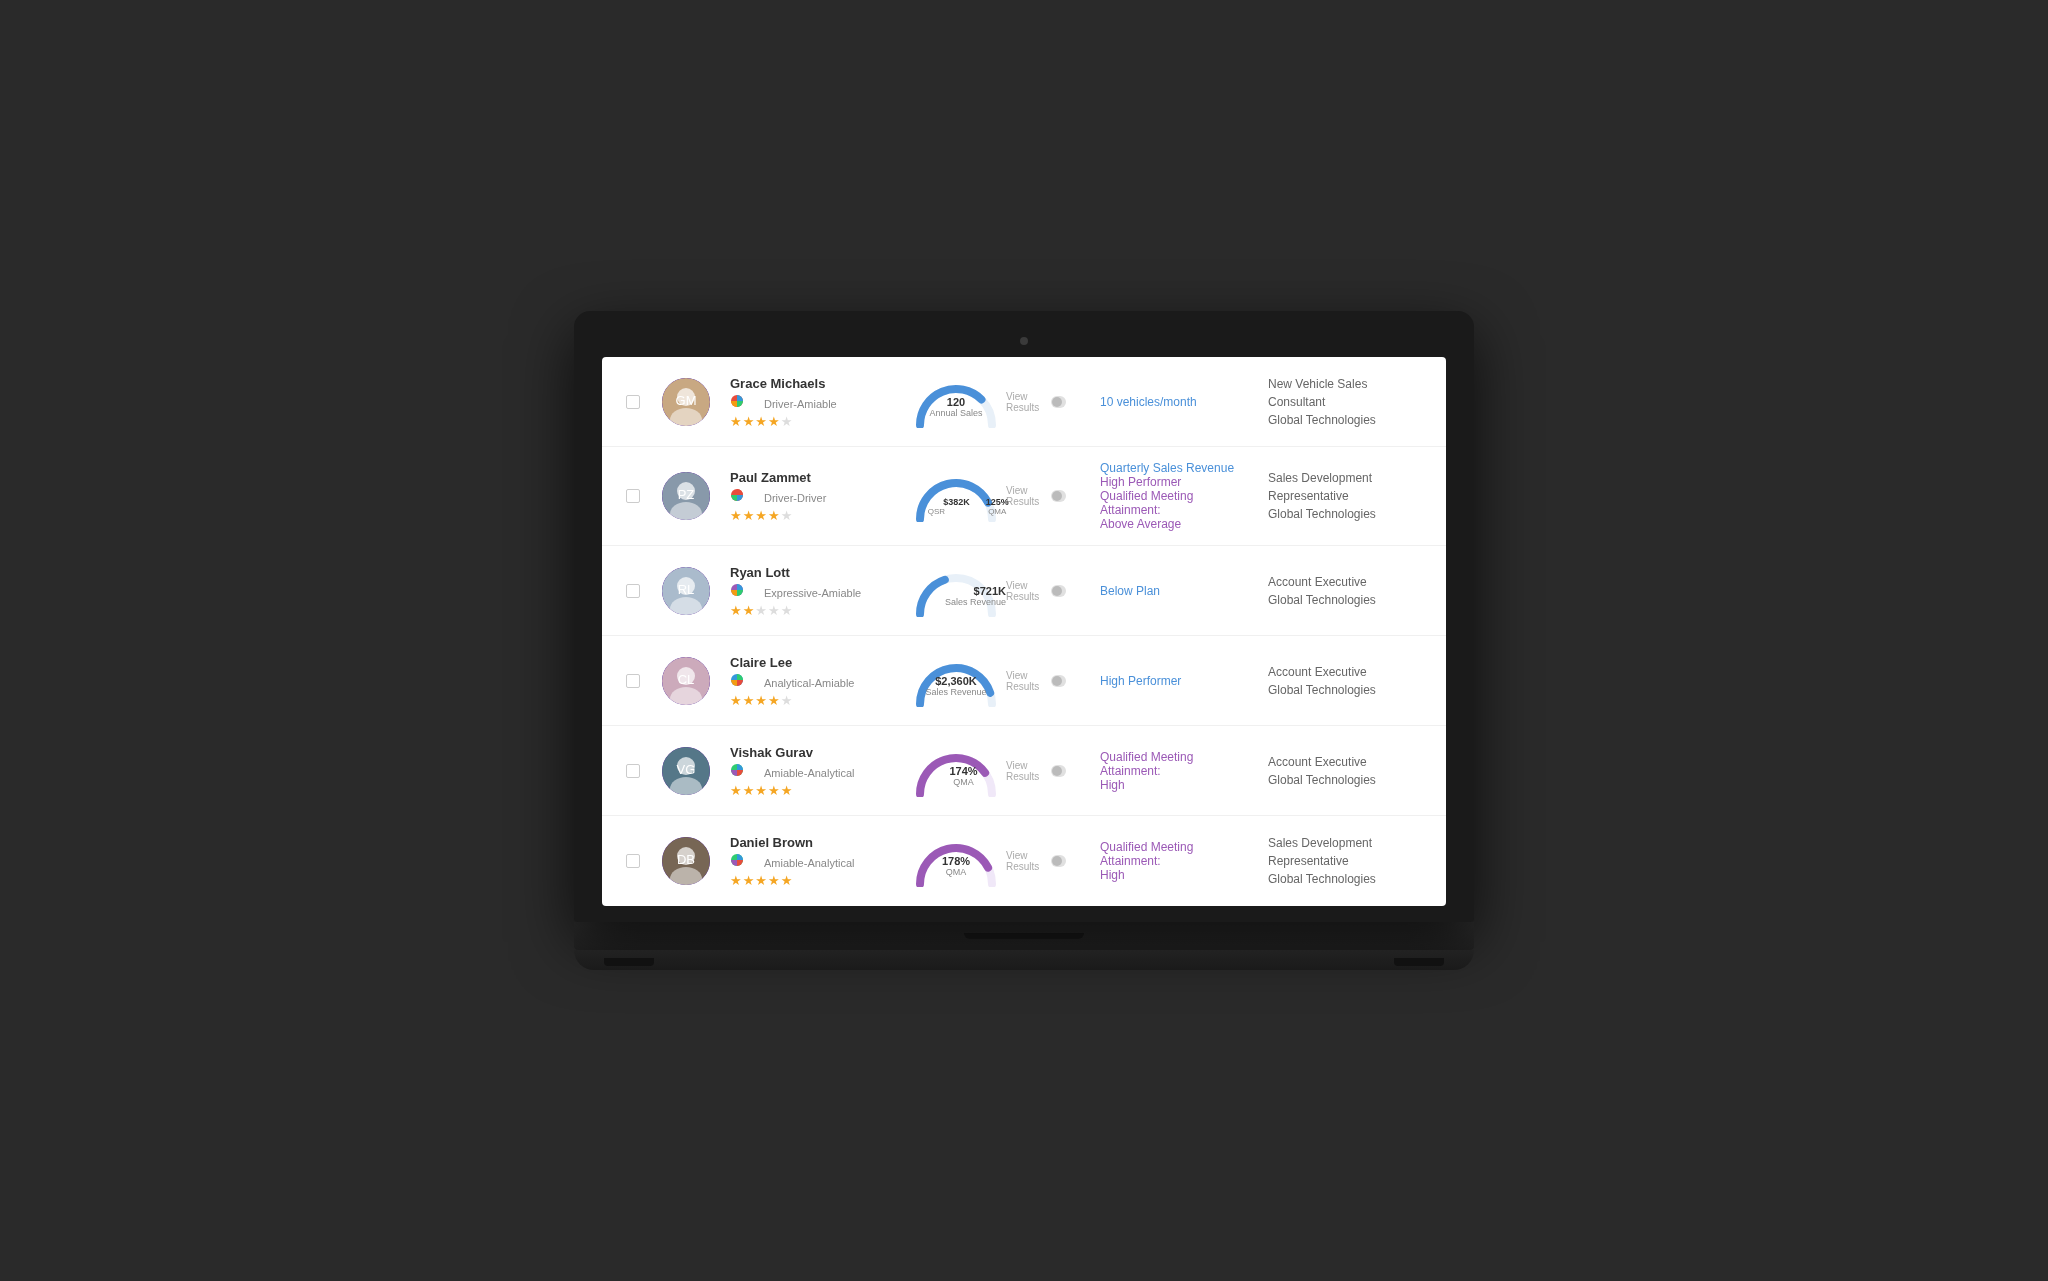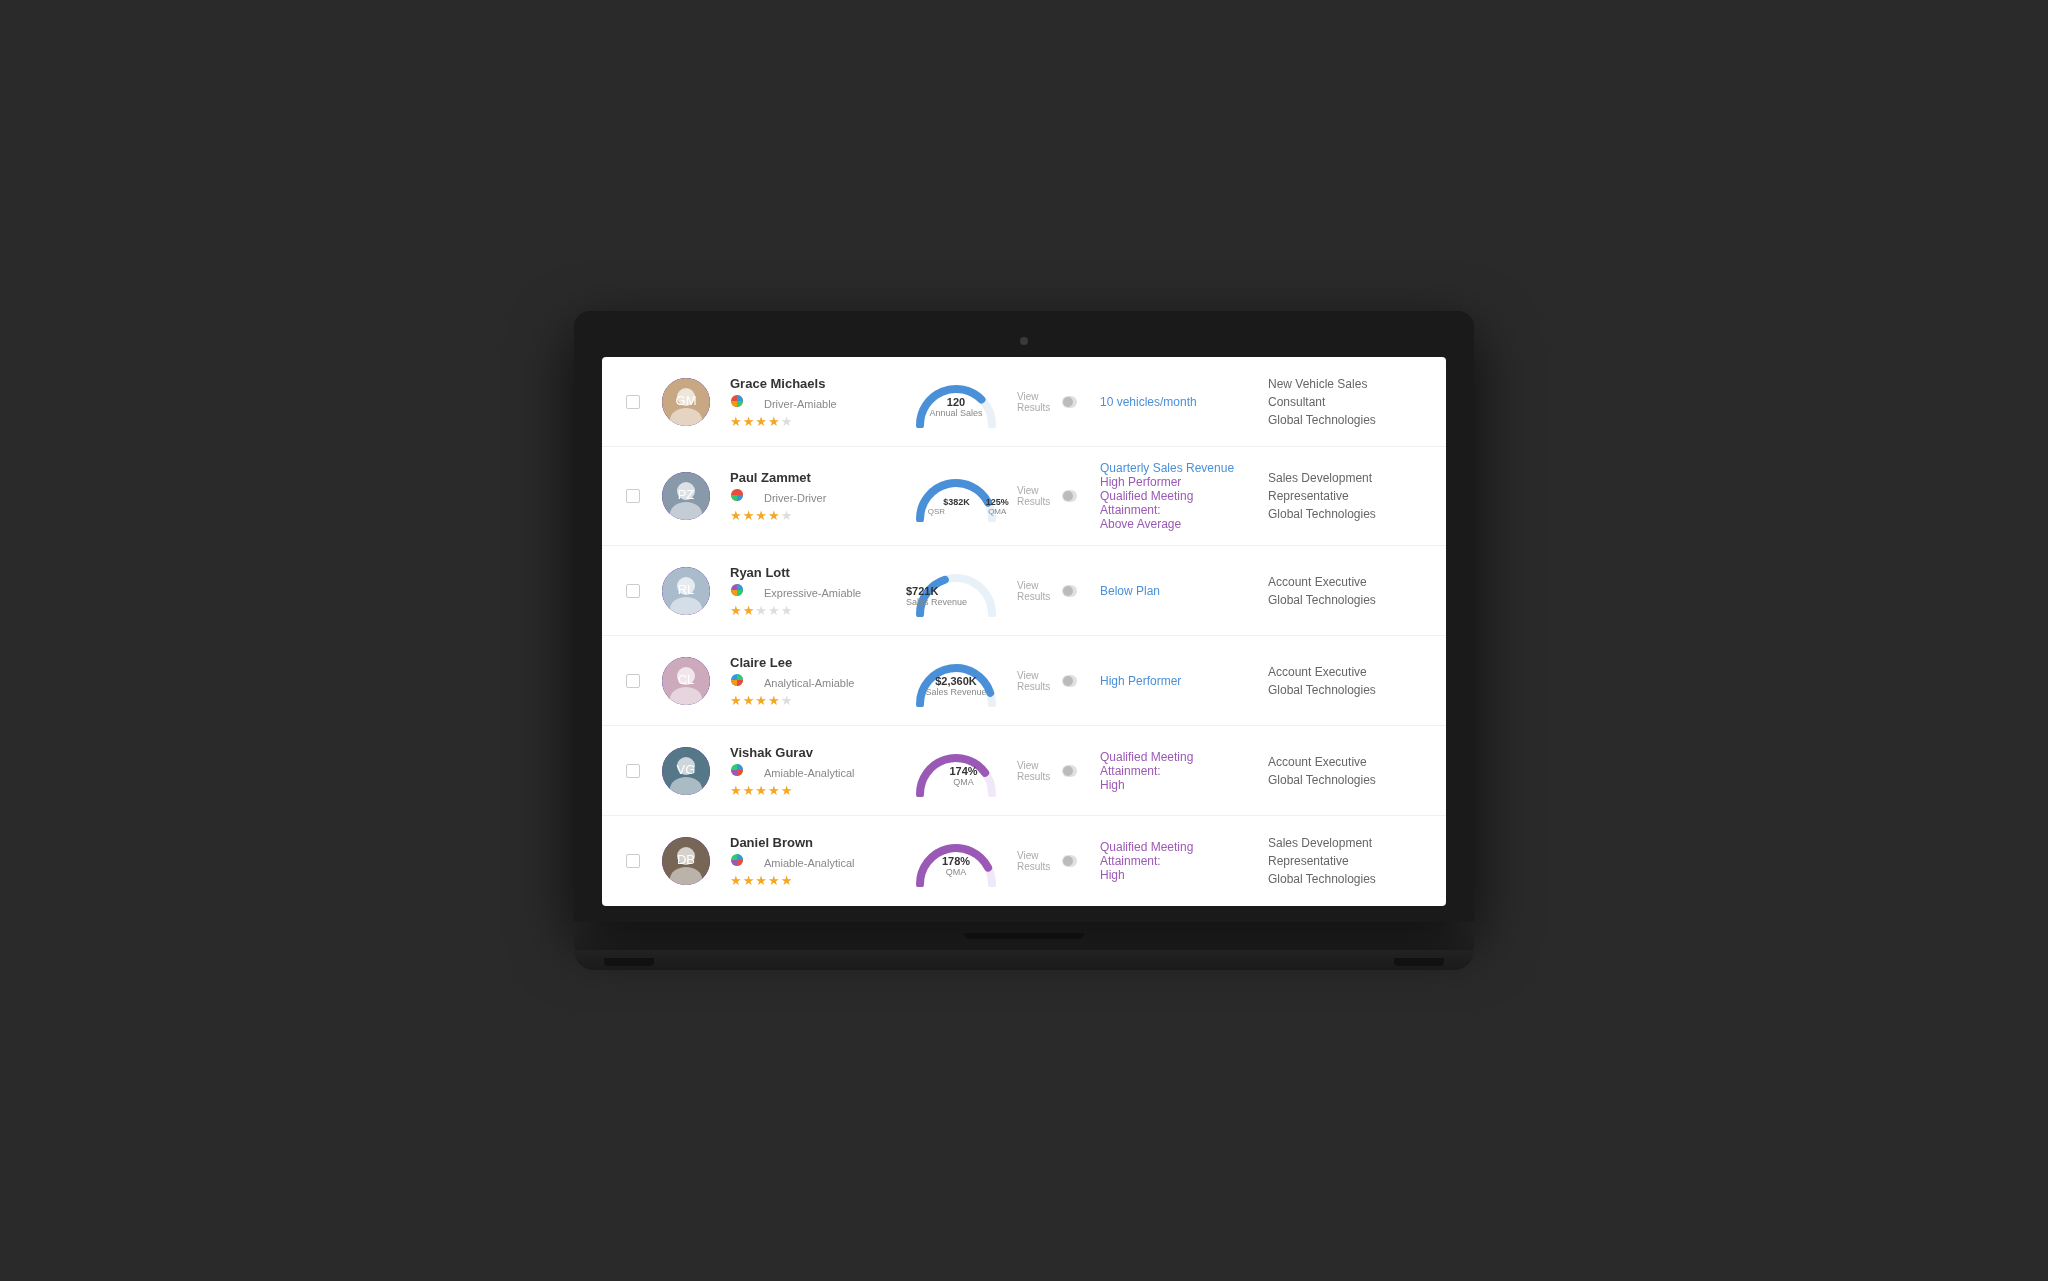--- a/index.html
+++ b/index.html
@@ -183,21 +183,20 @@
       width: 100px;
       height: 54px;
     }
     .view-results {
       display: flex;
       align-items: center;
       gap: 5px;
       font-size: 10px;
       color: #aaa;
       cursor: pointer;
-      margin-left: 11px;
     }
     .toggle-pill {
       width: 22px;
       height: 12px;
       background: #e0e0e0;
       border-radius: 6px;
       position: relative;
     }
     .toggle-pill::after {
       content: '';
@@ -401,21 +400,21 @@
                 <span class="star empty">★</span>
       </div>
     </div>
     <div class="gauge-col">
       <div class="gauge-container">
     <svg class="gauge-svg" viewBox="0 0 100 52" xmlns="http://www.w3.org/2000/svg">
       <path d="M 14 50.00000000000001 A 36 36 0 0 1 86 50" fill="none" stroke="#e8f0f8" stroke-width="8" stroke-linecap="round"></path>
       <path d="M 14 50.00000000000001 A 36 36 0 0 1 38.87538820250189 15.761965413374476" fill="none" stroke="#4a90d9" stroke-width="8" stroke-linecap="round"></path>
     </svg>
     
-      <div style="position:absolute;bottom:10px;left:0;right:0;text-align:left;">
+      <div style="position:absolute;bottom:10px;left:0;right:0;text-align:right;">
         <div style="font-size:11px;font-weight:700;color:#333;">$721K</div>
         <div style="font-size:9px;color:#888;">Sales Revenue</div>
       </div>
   </div>
       <div class="view-results">
         <span>View Results</span>
         <div class="toggle-pill"></div>
       </div>
     </div>
     <div class="metric-col">

